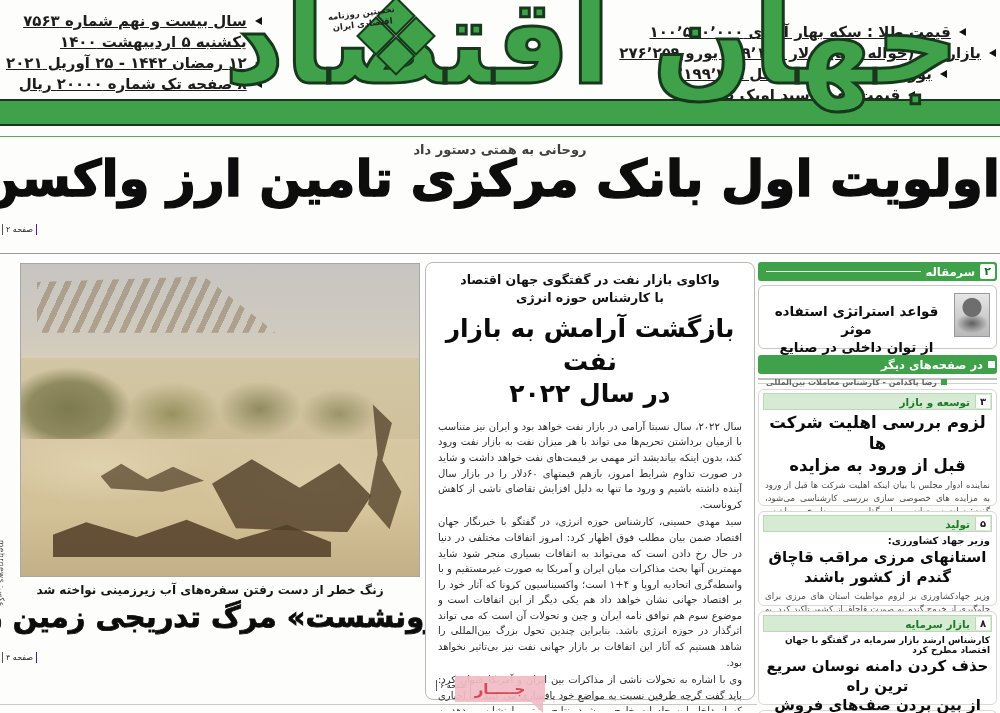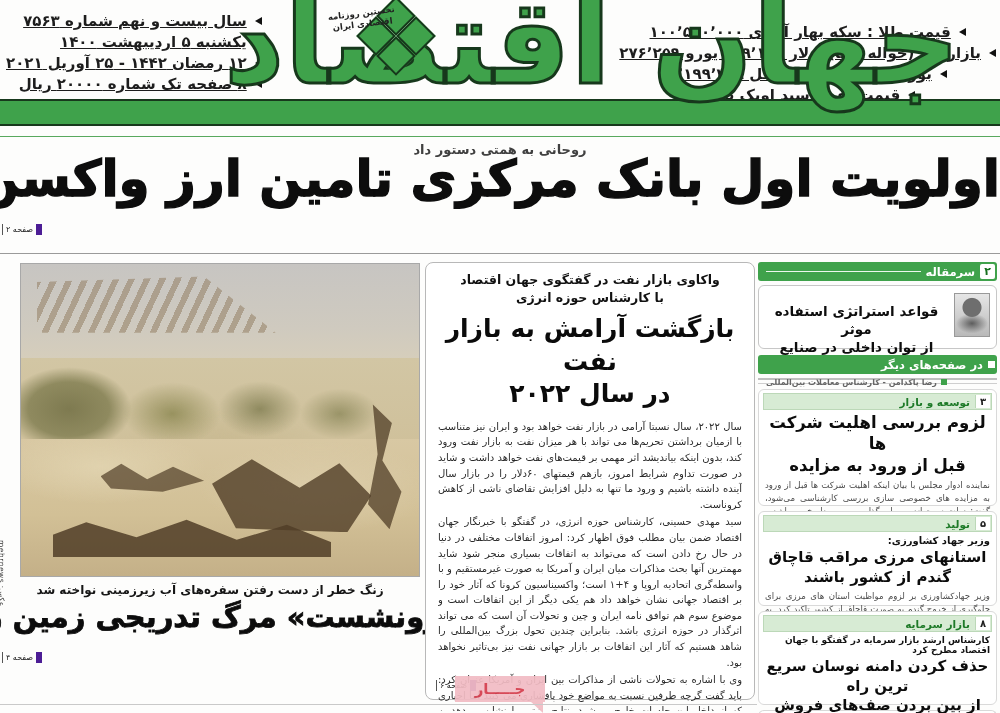--- a/index.html
+++ b/index.html
@@ -16,21 +16,21 @@
              font-size:118px;font-weight:bold;line-height:160px;color:#3fa24b;
              -webkit-text-stroke:3px #17381c;text-stroke:3px #17381c;letter-spacing:-4px;}
   .diamond{width:24px;height:24px;background:#3fa24b;border:2.5px solid #17381c;transform:rotate(45deg);position:absolute;}
   .tagline{left:327px;top:8px;width:70px;font-size:8.5px;font-weight:bold;line-height:1.35;text-align:center;transform:rotate(-7deg);color:#222;}
   .thin-green{left:0;top:136px;width:1000px;height:0;border-top:1.5px solid #58a95e;}
 
   
   .lead-kicker{left:0;top:142px;width:1000px;text-align:center;font-size:13px;font-weight:bold;color:#404040;}
   .lead-headline{left:0;top:150px;width:1000px;text-align:center;font-size:50px;font-weight:900;color:#0d0d0d;
                  white-space:nowrap;-webkit-text-stroke:1.4px #0d0d0d;}
-  .page-marker{font-size:8px;color:#222;border-left:1px solid #555;border-right:6px solid #4c1d95;padding:1px 3px;white-space:nowrap;}
+  .page-marker{font-size:8px;color:#222;border-left:1px solid #555;border-right:1px solid #4c1d95;padding:1px 3px;white-space:nowrap;}
   .divider{left:0;top:253px;width:1000px;height:0;border-top:1px solid #9a9a9a;}
 
   
   .mid-box{left:425px;top:262px;width:330px;height:438px;border:1px solid #b8b8b8;border-radius:8px;background:#fff;
            padding:8px 12px 6px 12px;box-sizing:border-box;}
   .mid-kicker{font-size:12.5px;font-weight:bold;text-align:center;line-height:1.45;color:#111;}
   .mid-headline{font-size:25px;font-weight:900;text-align:center;line-height:1.3;color:#0b0b0b;margin-top:6px;}
   .mid-body{margin-top:8px;font-size:10px;line-height:1.56;text-align:justify;color:#2a2a2a;height:292px;overflow:hidden;}
   .mid-body p{margin:0 0 2px 0;text-indent:0;}
 

